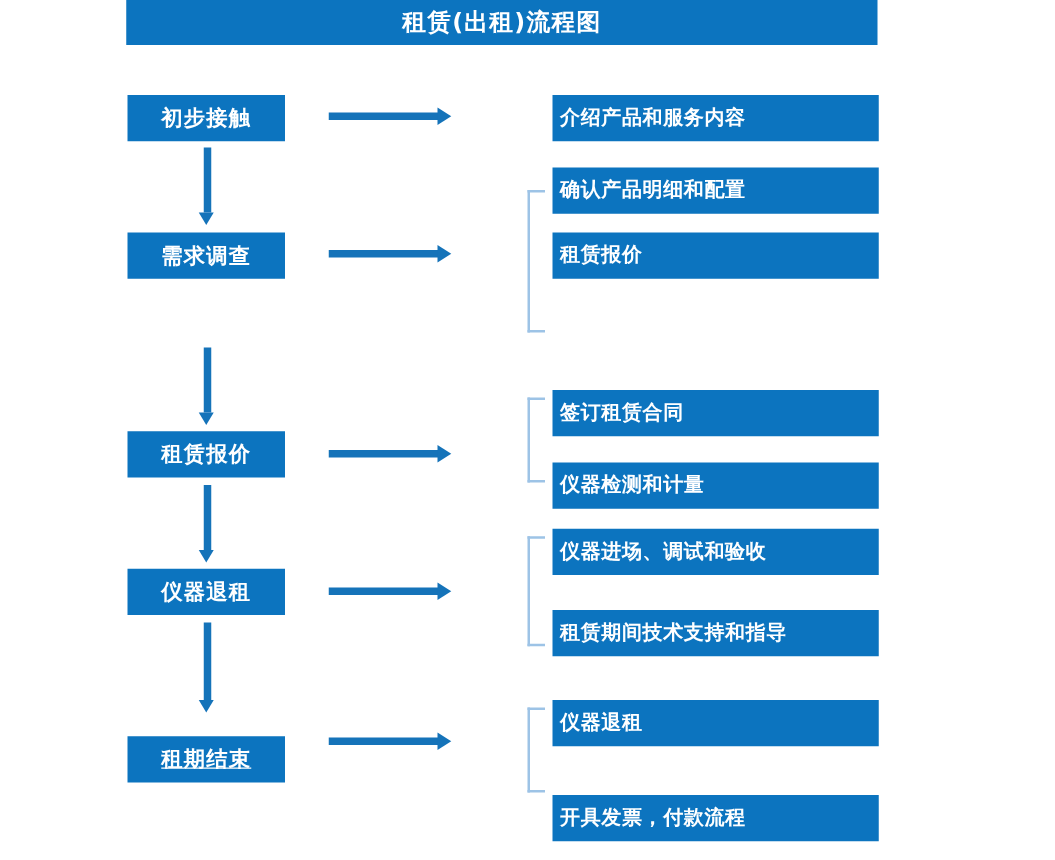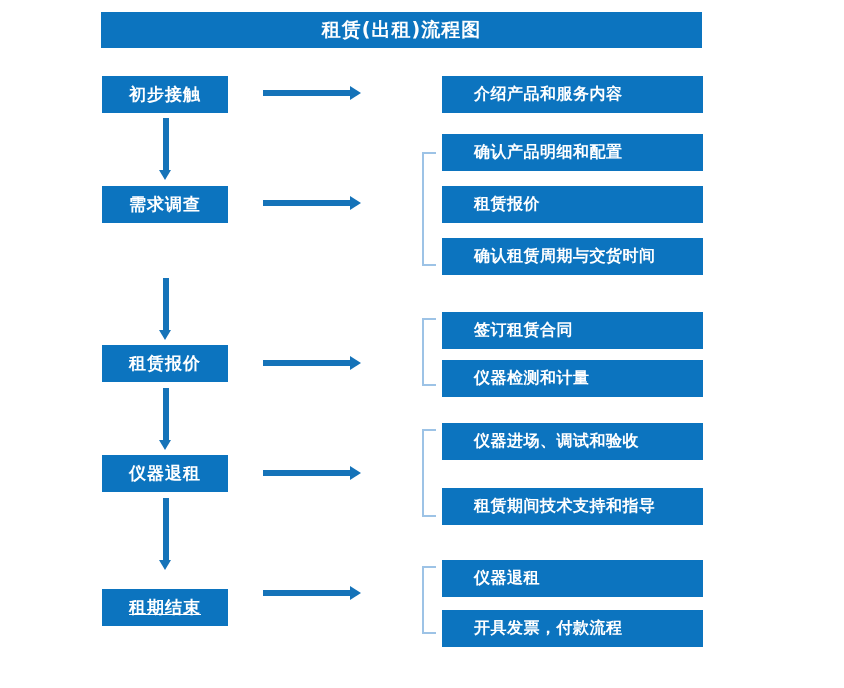--- a/index.html
+++ b/index.html
@@ -16,21 +16,21 @@
   #canvas {
     position: relative;
     width: 844px;
     height: 688px;
   }
 
   
   .title-banner {
     position: absolute;
     left: 101px;
-    top: 12px;
+    top: 0;
     width: 601px;
     height: 36px;
     background: #0C74BF;
     color: #ffffff;
     font-size: 19px;
     font-weight: bold;
     letter-spacing: 1px;
     display: flex;
     align-items: center;
     justify-content: center;
@@ -54,21 +54,21 @@
     font-size: 17px;
     justify-content: center;
     letter-spacing: 1px;
   }
   .node.detail {
     left: 442px;
     width: 261px;
     height: 37px;
     font-size: 16px;
     justify-content: flex-start;
-    padding-left: 32px;
+    padding-left: 6px;
     letter-spacing: 0.5px;
   }
 
   
   .v-arrow {
     position: absolute;
     left: 159px;
     width: 13px;
   }
   .v-arrow .shaft {
@@ -150,38 +150,37 @@
 
   <div class="h-arrow" style="top:196px;">
     <div class="shaft"></div>
     <div class="head"></div>
   </div>
 
   <div class="bracket" style="top:152px; height:114px;"></div>
 
   <div class="node detail" style="top:134px;text-align:right;">确认产品明细和配置</div>
   <div class="node detail" style="top:186px;">租赁报价</div>
-  <div class="node detail" style="top:238px;">确认租赁周期与交货时间</div>
 
   <div class="v-arrow" style="top:278px; height:62px;">
     <div class="shaft" style="height:52px;"></div>
     <div class="head" style="top:52px;"></div>
   </div>
 
   <div class="node stage" style="top:345px;">租赁报价</div>
 
   <div class="h-arrow" style="top:356px;">
     <div class="shaft"></div>
     <div class="head"></div>
   </div>
 
   <div class="bracket" style="top:318px; height:68px;"></div>
 
   <div class="node detail" style="top:312px;">签订租赁合同</div>
-  <div class="node detail" style="top:360px;">仪器检测和计量</div>
+  <div class="node detail" style="top:370px;">仪器检测和计量</div>
 
   <div class="v-arrow" style="top:388px; height:62px;">
     <div class="shaft" style="height:52px;"></div>
     <div class="head" style="top:52px;"></div>
   </div>
 
   <div class="node stage" style="top:455px;">仪器退租</div>
 
   <div class="h-arrow" style="top:466px;">
     <div class="shaft"></div>
@@ -201,15 +200,15 @@
   <div class="node stage" style="top:589px;text-decoration:underline;">租期结束</div>
 
   <div class="h-arrow" style="top:586px;">
     <div class="shaft"></div>
     <div class="head"></div>
   </div>
 
   <div class="bracket" style="top:566px; height:68px;"></div>
 
   <div class="node detail" style="top:560px;">仪器退租</div>
-  <div class="node detail" style="top:610px;">开具发票，付款流程</div>
+  <div class="node detail" style="top:636px;">开具发票，付款流程</div>
 
 </div>
 
 </body></html>

